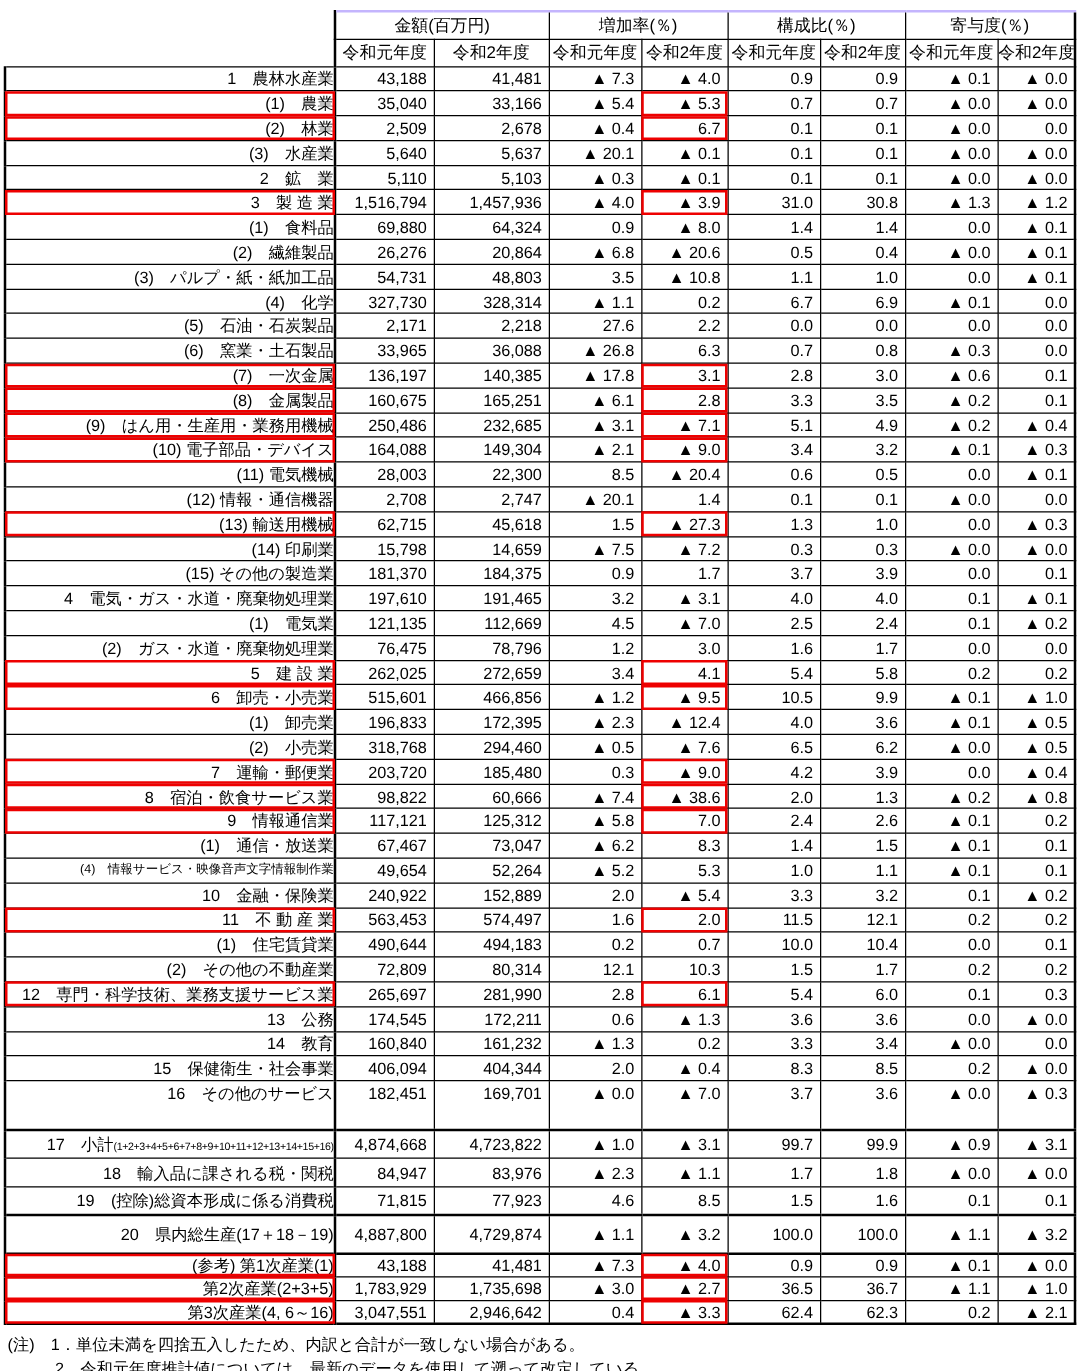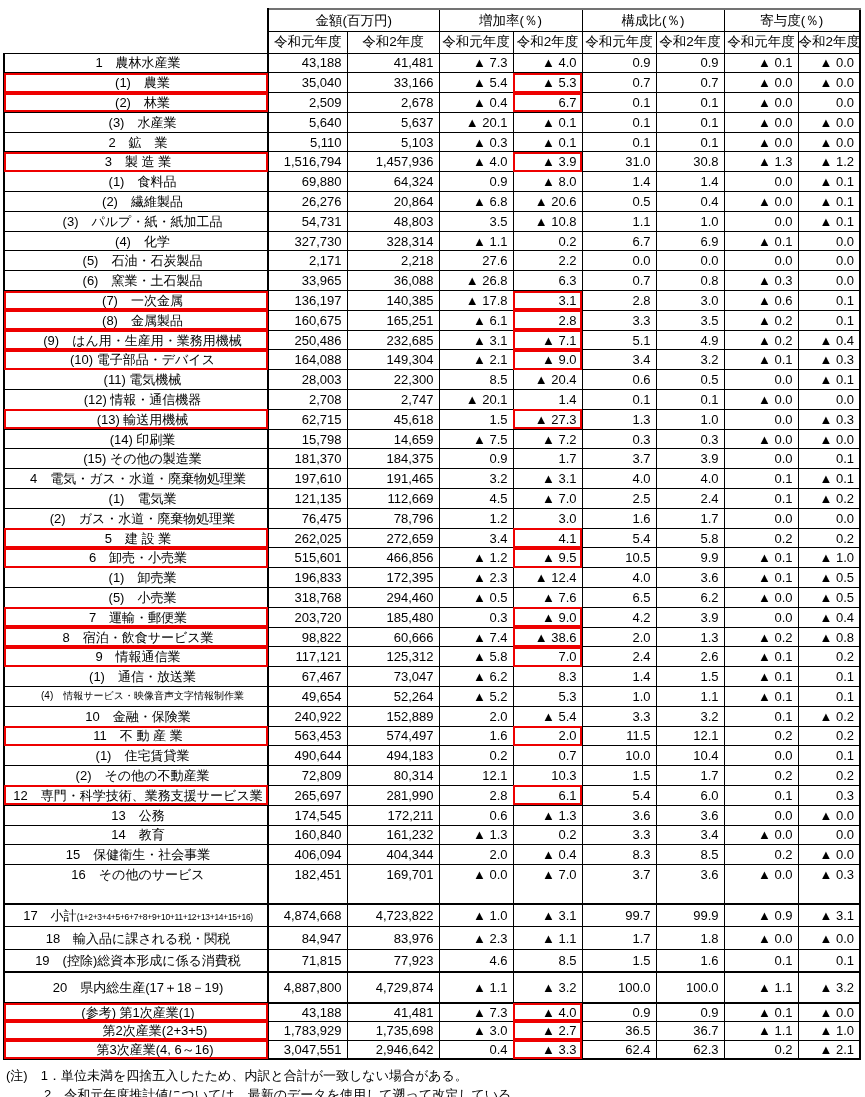--- a/index.html
+++ b/index.html
@@ -5,28 +5,28 @@
   html,body{margin:0;padding:0;background:#fff;width:865px;
     font-family:"Liberation Sans","DejaVu Sans",sans-serif;color:#000;}
   #sheet{position:relative;width:865px;height:1097px;overflow:hidden;}
   table{border-collapse:collapse;table-layout:fixed;width:856px;
     margin:8px 0 0 3px;border:2px solid #000;}
   td{border:1px solid #000;padding:0;font-size:13px;line-height:1;
     white-space:nowrap;overflow:hidden;vertical-align:middle;}
   thead tr{height:22px;}
   thead td{text-align:center;font-size:13.5px;}
   td.corner{border-top:hidden;border-left:hidden;border-right:2px solid #000;}
-  td.grp{border-top:2px solid #737373;}
+  td.grp{border-top:2px solid #c4b5fd;}
   tbody tr{height:19.8px;}
   tbody tr.sec2{height:22.4px;}
   tbody tr.row20{height:31px;}
   tbody tr.ref{height:18.7px;}
   tbody tr.spacer{height:20px;}
   tbody tr.spacer td{border-top:hidden;}
-  tbody td.lbl{border-left:2px solid #000;border-right:2px solid #000;text-align:center;}
+  tbody td.lbl{border-left:2px solid #000;border-right:2px solid #000;text-align:right;}
   tr.thick-top td{border-top:2px solid #000;}
   td.lvl0{padding-left:4px;}
   td.lvl1{padding-left:13px;}
   td.lvl2{padding-left:38px;}
   td.num{text-align:right;padding-right:5px;}
   td.small-lbl{font-size:10px;}
   .suffix{font-size:8.5px;letter-spacing:-0.3px;margin-top:19px;}
   td.red{outline:2px solid #ee0000;outline-offset:-2px;margin-left:48px;}
   .notes{margin:6px 0 0 6px;font-size:13px;line-height:1.5;}
   .notes .n2{padding-left:38px;}
@@ -358,21 +358,21 @@
           <td class="num c0">196,833</td>
           <td class="num c1">172,395</td>
           <td class="num c2">▲ 2.3</td>
           <td class="num c3">▲ 12.4</td>
           <td class="num c4">4.0</td>
           <td class="num c5">3.6</td>
           <td class="num c6">▲ 0.1</td>
           <td class="num c7">▲ 0.5</td>
         </tr>
         <tr>
-          <td class="lbl lvl1"><span>(5)　小売業</span></td>
+          <td class="lbl lvl1"><span>(2)　小売業</span></td>
           <td class="num c0">318,768</td>
           <td class="num c1">294,460</td>
           <td class="num c2">▲ 0.5</td>
           <td class="num c3">▲ 7.6</td>
           <td class="num c4">6.5</td>
           <td class="num c5">6.2</td>
           <td class="num c6">▲ 0.0</td>
           <td class="num c7">▲ 0.5</td>
         </tr>
         <tr>

